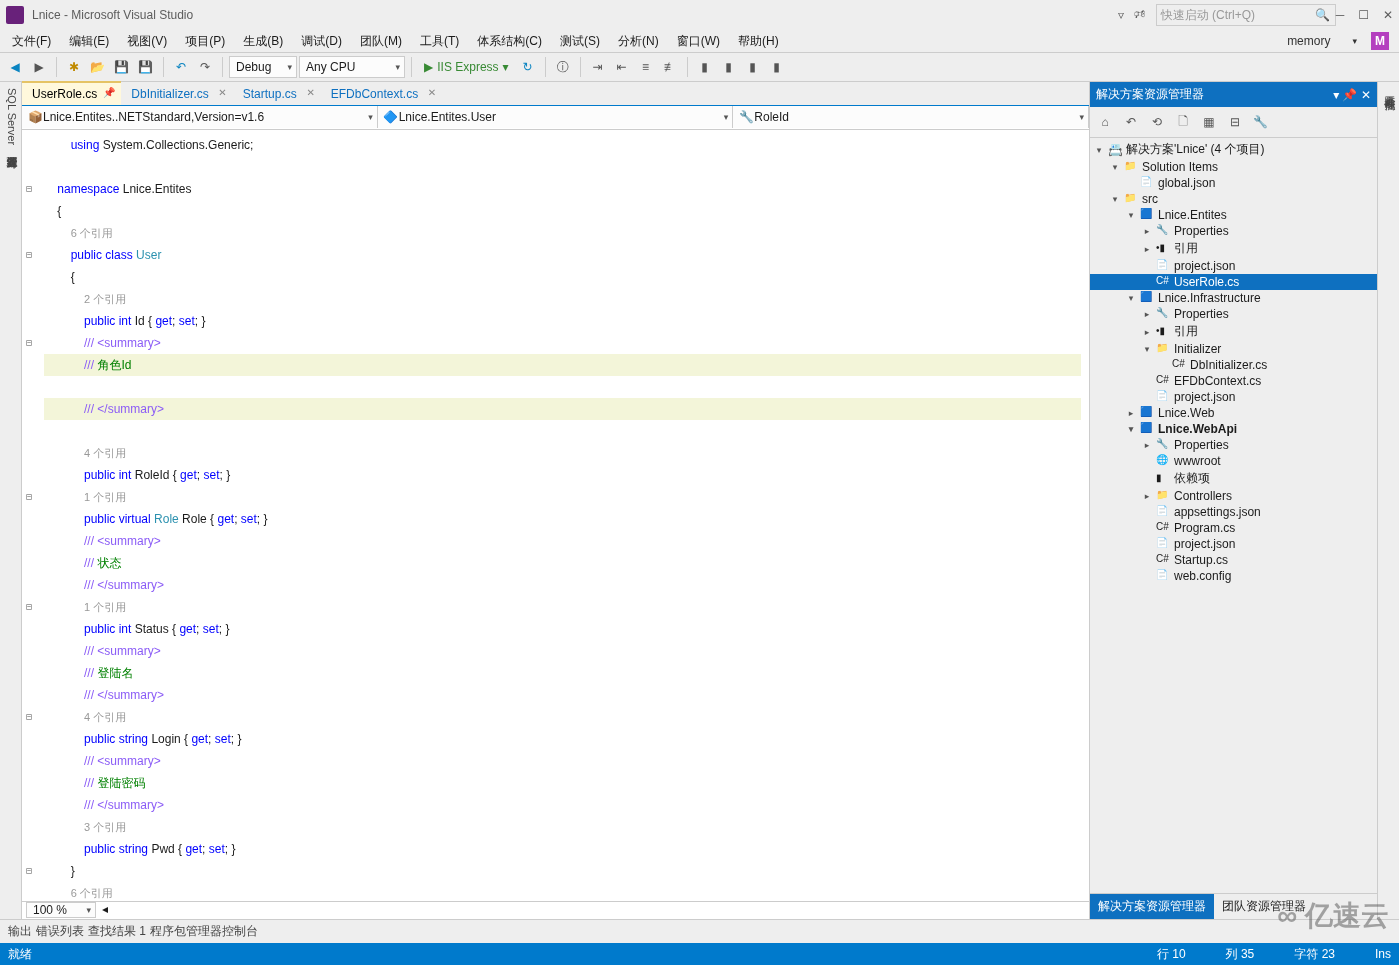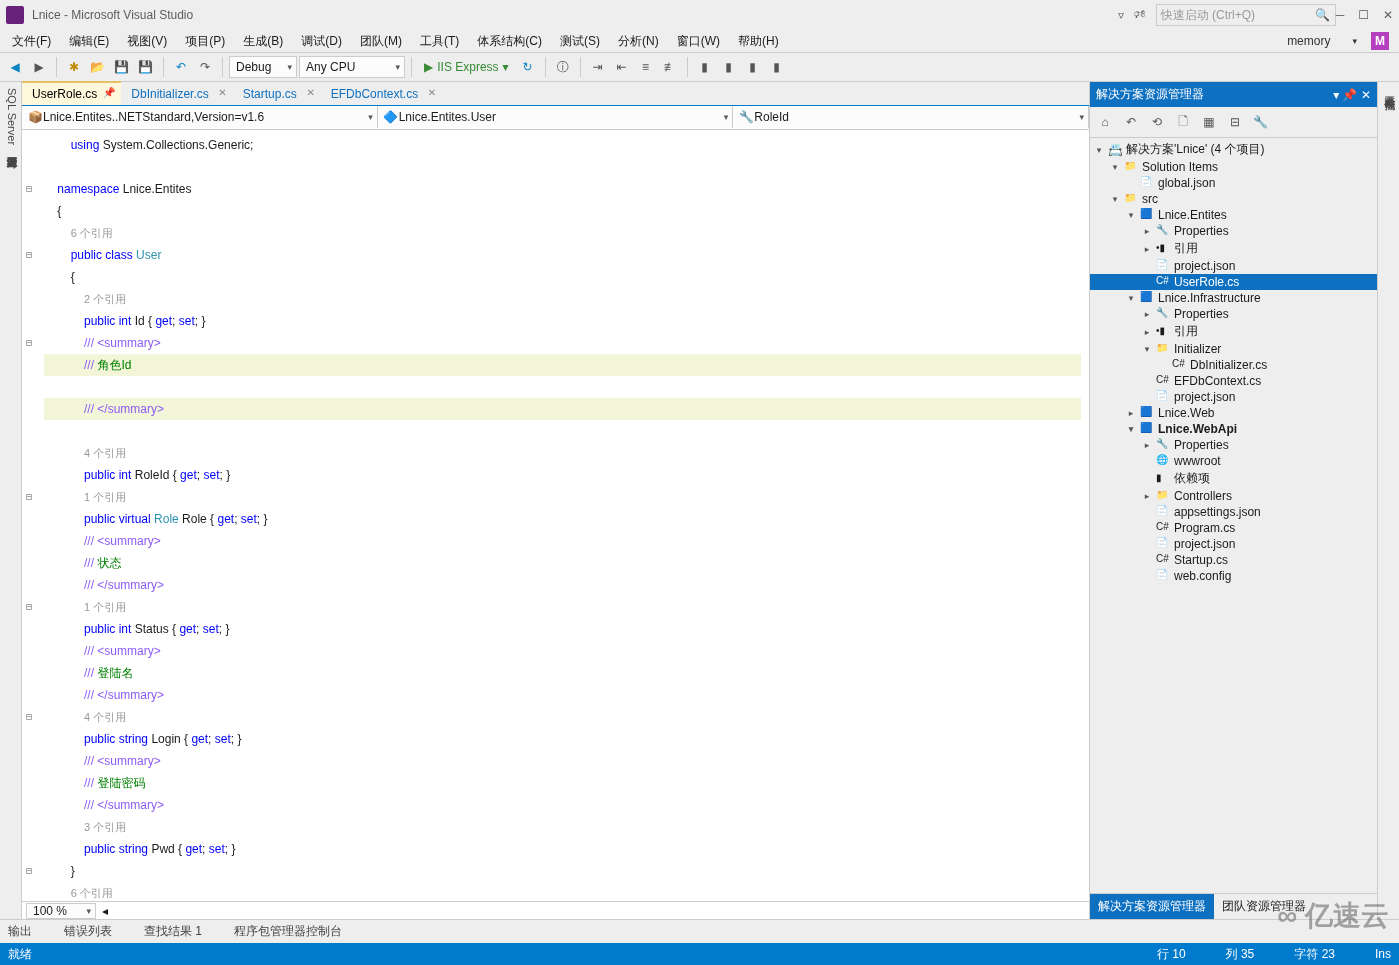--- a/index.html
+++ b/index.html
@@ -33,38 +33,38 @@
 .code-area { flex: 1; display: flex; overflow: hidden; background: #fff; }
 .gutter { width: 60px; text-align: right; color: #2b91af; padding: 4px 18px 4px 4px; background: #fff; font-family: Consolas, monospace; font-size: 13px; line-height: 22px; border-right: 1px solid #eee;}
 .fold-col { width:14px; background:#fff; font-family:Consolas,monospace; font-size:10px; line-height:22px; color:#888; text-align:center; padding-top:4px;}
 .code { flex: 1; padding: 4px 8px; font-family: Consolas, monospace; font-size: 13px; line-height: 22px; white-space: pre; }
 .kw { color: #0000ff; }
 .type { color: #2b91af; }
 .cmt { color: #8b5cf6; }
 .green { color: #008000; }
 .ref { color: #999; font-size: 11px; }
 .hilite { background: #f3f5d9; display:block; }
-.zoom-bar { height: 18px; border-top: 1px solid #ccc; display: flex; align-items: center; font-size: 11px; padding: 0 4px; }
+.zoom-bar { height: 18px; border-top: 1px solid #ccc; display: flex; align-items: flex-start; font-size: 11px; padding: 0 4px; }
 .zoom-bar .combo { height: 16px; font-size: 11px; width: 70px; }
 .right-pane { width: 288px; background: #eee; border-left: 1px solid #ccc; display: flex; flex-direction: column; }
 .pane-title { background: #0e70c0; color: #fff; padding: 4px 6px; display: flex; align-items: center; justify-content: space-between; font-size: 12px; }
 .pane-toolbar { padding: 4px; display: flex; gap: 4px; align-items: center; border-bottom: 1px solid #ccc; }
 .pane-search { padding: 2px 4px; border-bottom: 1px solid #ccc; }
 .pane-search input { width: 100%; border: 1px solid #ccc; padding: 2px 4px; font-size: 11px; }
 .tree { flex: 1; overflow: auto; padding: 2px 0; }
 .tree-row { display: flex; align-items: center; padding: 1px 4px; gap: 4px; cursor: default; }
 .tree-row.sel { background: #0e70c0; color: #fff; }
 .tree-row.bold { font-weight: bold; }
 .tri { width: 10px; font-size: 9px; color: #555; text-align: center; }
 .tree-row.sel .tri{color:#fff;}
 .ticon { width: 14px; height: 14px; display: inline-block; }
 .pane-tabs { display: flex; border-top: 1px solid #ccc; font-size: 11px; }
 .pane-tabs div { padding: 4px 8px; background: #eee; }
 .pane-tabs div.active { background: #0e70c0; color: #fff; }
-.output-tabs { height: 24px; background: #eee; border-top: 1px solid #ccc; display: flex; align-items: center; padding: 0 8px; gap: 32px; font-size: 12px; color: #444;}
+.output-tabs { height: 24px; background: #eee; border-top: 1px solid #ccc; display: flex; align-items: center; padding: 0 8px; gap: 4px; font-size: 12px; color: #444;}
 .statusbar { height: 22px; background: #007acc; color: #fff; display: flex; align-items: center; padding: 0 8px; gap: 40px; font-size: 11px; }
 .statusbar .sp { flex: 1; }
 .watermark { position: absolute; right: 10px; bottom: 30px; opacity: .5; font-size: 28px; color: #555; font-weight: bold;}
 .vtab-right{width:22px;background:#eee;border-left:1px solid #ccc;writing-mode:vertical-rl;padding:6px 2px;color:#444;font-size:11px;}
 </style>
 </head>
 <body>
 
 <div class="titlebar">
   <div class="vs-logo"></div>

